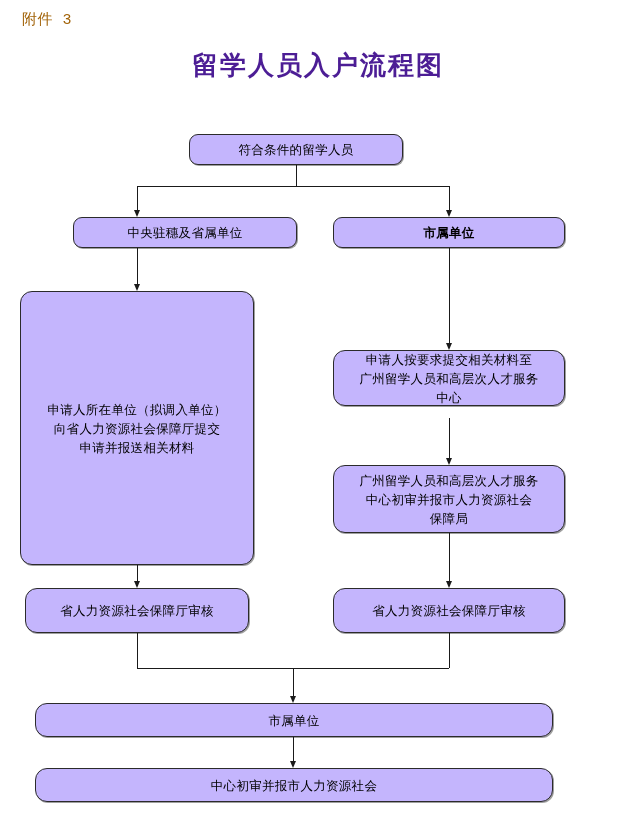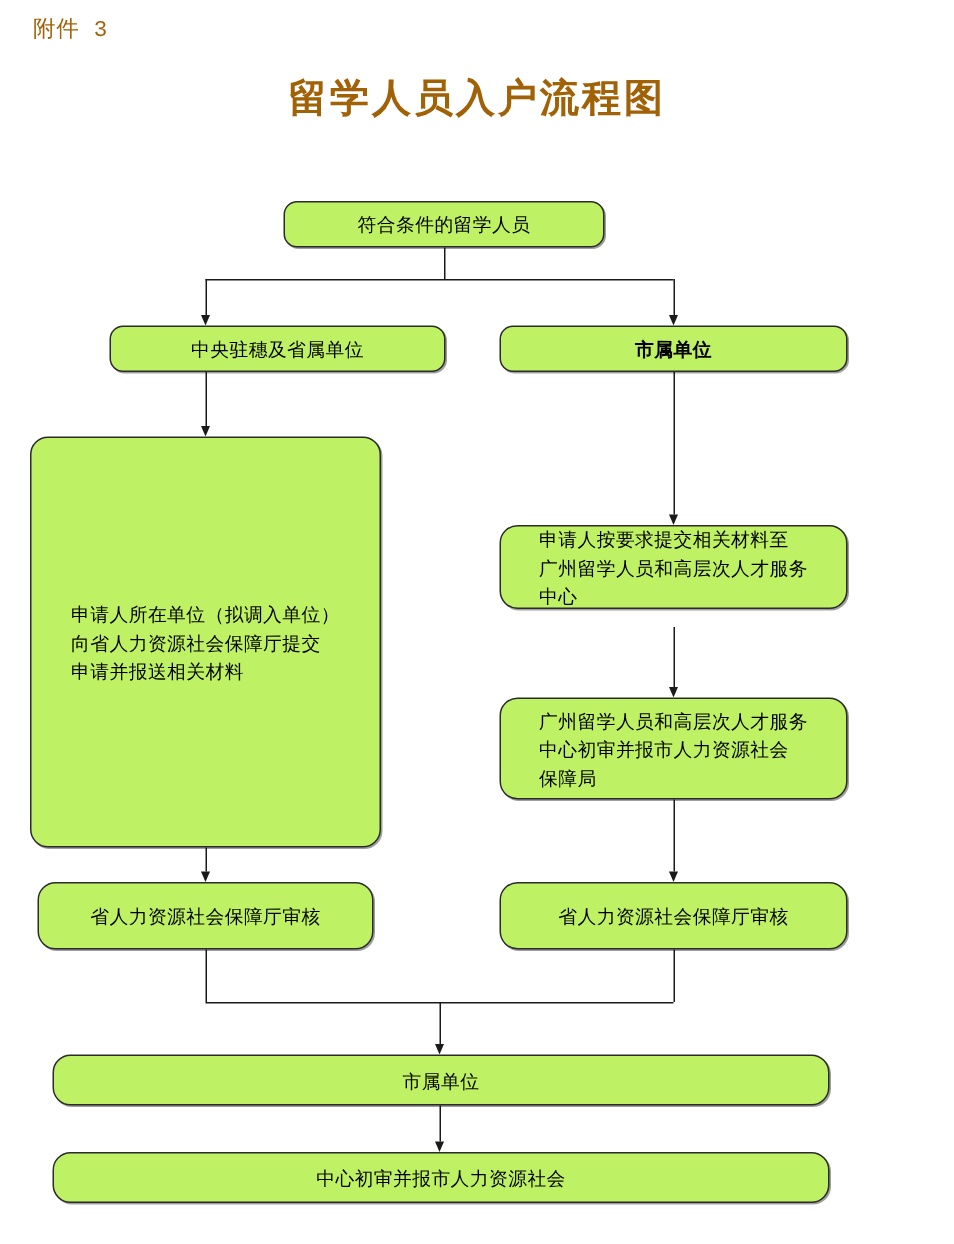--- a/index.html
+++ b/index.html
@@ -29,31 +29,31 @@
   .doc-title {
     position: absolute;
     left: 0;
     top: 48px;
     width: 636px;
     text-align: center;
     font-family: "DejaVu Serif", "Liberation Serif", serif;
     font-weight: bold;
     font-size: 26px;
     letter-spacing: 2px;
-    color: #a16207;
+    color: #4c1d95;
   }
   .node {
     position: absolute;
     box-sizing: border-box;
     border: 1px solid #2b2b2b;
-    background: #bef264;
+    background: #c4b5fd;
     display: flex;
     align-items: center;
     justify-content: center;
-    text-align: left;
+    text-align: center;
     font-family: "DejaVu Sans", "Liberation Sans", sans-serif;
     font-size: 12.5px;
     line-height: 19px;
     letter-spacing: 0.3px;
     color: #000000;
     box-shadow: 1px 1px 0 rgba(80,80,80,0.55);
   }
   .node .node-text {
     display: block;
     padding: 0 6px;

